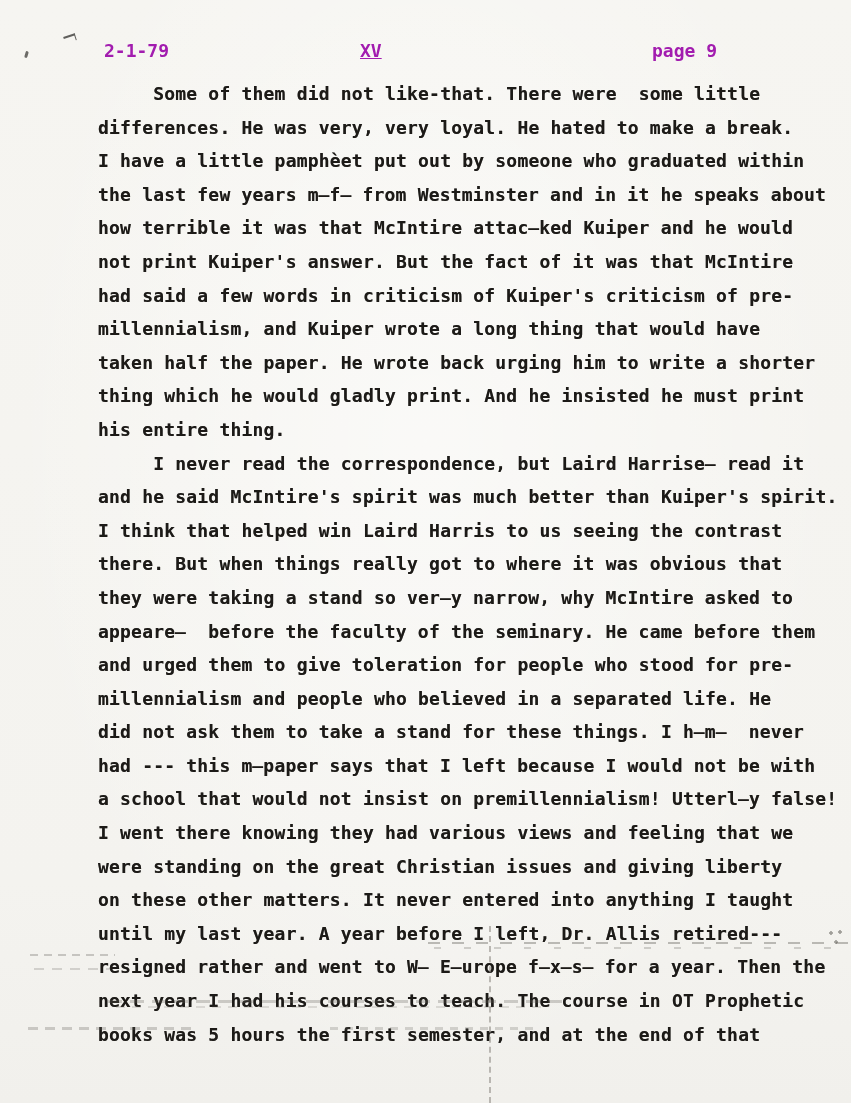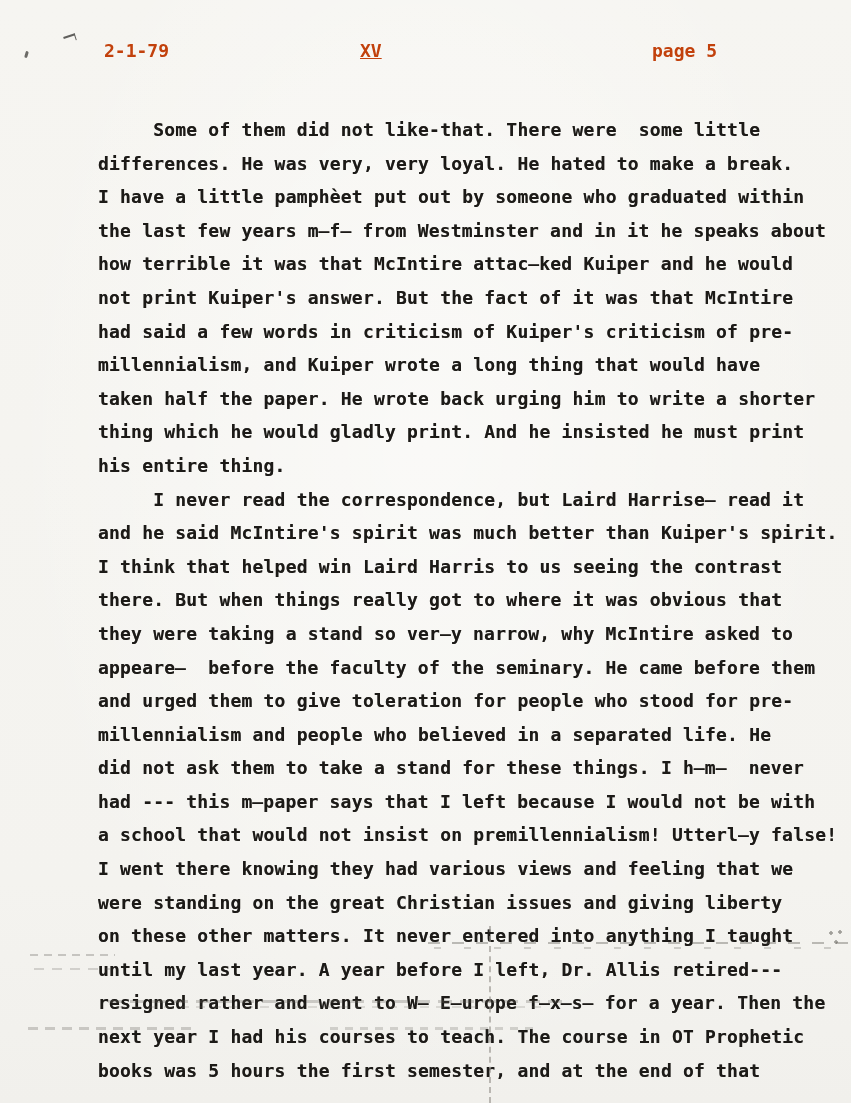--- a/index.html
+++ b/index.html
@@ -9,30 +9,29 @@
     font-family:"DejaVu Sans Mono","Liberation Mono",monospace;
   }
   
   .paper{
     position:absolute;inset:0;
     background:
       radial-gradient(ellipse at 50% 40%, rgba(255,255,255,.5) 0%, rgba(255,255,255,0) 70%),
       linear-gradient(180deg, #f6f5f1 0%, #f4f3ef 80%, #f1f0ec 100%);
   }
   .header{position:absolute;top:40px;left:0;width:100%;height:24px;
-    font-size:18px;font-weight:bold;color:#c2410c;white-space:pre;}
+    font-size:18px;font-weight:bold;color:#a21caf;white-space:pre;}
   .hdr-date{position:absolute;left:104px;top:0;}
   .hdr-sec{position:absolute;left:360px;top:0;text-decoration:underline;}
   .hdr-page{position:absolute;left:652px;top:0;}
   .body-text{
     position:absolute;left:98px;top:77px;width:740px;
     font-size:18px;line-height:33.6px;font-weight:bold;color:#1c1a17;
     white-space:pre;letter-spacing:0.2px;
     text-shadow:0 0 0.5px rgba(28,26,23,.55);
-    margin-top:36px;
   }
   .typed-line{height:33.6px;}
   
   .artifact{position:absolute;pointer-events:none;}
   .pen-tick{left:64px;top:35px;width:11px;height:5px;
     border-top:2px solid #3b3a38;border-right:1px solid #3b3a38;
     transform:rotate(-18deg);opacity:.8;}
   .pen-comma{left:25px;top:51px;width:3px;height:7px;background:#4a4945;
     border-radius:2px;transform:rotate(16deg);opacity:.8;}
   .fold-line{left:489px;top:926px;height:177px;width:0;
@@ -68,21 +67,21 @@
 <body>
 
 <div class="paper"></div>
 
 <div class="artifact pen-tick"></div>
 <div class="artifact pen-comma"></div>
 
 <div class="header">
   <span class="hdr-date">2-1-79</span>
   <span class="hdr-sec">XV</span>
-  <span class="hdr-page">page 5</span>
+  <span class="hdr-page">page 9</span>
 </div>
 
 <div class="body-text" id="body-text"><div class="typed-line">     Some of them did not like-that. There were  some little</div><div class="typed-line">differences. He was very, very loyal. He hated to make a break.</div><div class="typed-line">I have a little pamphèet put out by someone who graduated within</div><div class="typed-line">the last few years m̶f̶ from Westminster and in it he speaks about</div><div class="typed-line">how terrible it was that McIntire attac̶ked Kuiper and he would</div><div class="typed-line">not print Kuiper's answer. But the fact of it was that McIntire</div><div class="typed-line">had said a few words in criticism of Kuiper's criticism of pre-</div><div class="typed-line">millennialism, and Kuiper wrote a long thing that would have</div><div class="typed-line">taken half the paper. He wrote back urging him to write a shorter</div><div class="typed-line">thing which he would gladly print. And he insisted he must print</div><div class="typed-line">his entire thing.</div><div class="typed-line">     I never read the correspondence, but Laird Harrise̶ read it</div><div class="typed-line">and he said McIntire's spirit was much better than Kuiper's spirit.</div><div class="typed-line">I think that helped win Laird Harris to us seeing the contrast</div><div class="typed-line">there. But when things really got to where it was obvious that</div><div class="typed-line">they were taking a stand so ver̶y narrow, why McIntire asked to</div><div class="typed-line">appeare̶  before the faculty of the seminary. He came before them</div><div class="typed-line">and urged them to give toleration for people who stood for pre-</div><div class="typed-line">millennialism and people who believed in a separated life. He</div><div class="typed-line">did not ask them to take a stand for these things. I h̶m̶  never</div><div class="typed-line">had --- this m̶paper says that I left because I would not be with</div><div class="typed-line">a school that would not insist on premillennialism! Utterl̶y false!</div><div class="typed-line">I went there knowing they had various views and feeling that we</div><div class="typed-line">were standing on the great Christian issues and giving liberty</div><div class="typed-line">on these other matters. It never entered into anything I taught</div><div class="typed-line">until my last year. A year before I left, Dr. Allis retired---</div><div class="typed-line">resigned rather and went to W̶ E̶urope f̶x̶s̶ for a year. Then the</div><div class="typed-line">next year I had his courses to teach. The course in OT Prophetic</div><div class="typed-line">books was 5 hours the first semester, and at the end of that</div></div>
 
 <div class="artifact smudge-retired"></div>
 <div class="artifact speck-right"></div>
 <div class="artifact fold-line"></div>
 <div class="artifact pencil-margin-1"></div>
 <div class="artifact pencil-ghost-1"></div>
 <div class="artifact pencil-margin-2"></div>

